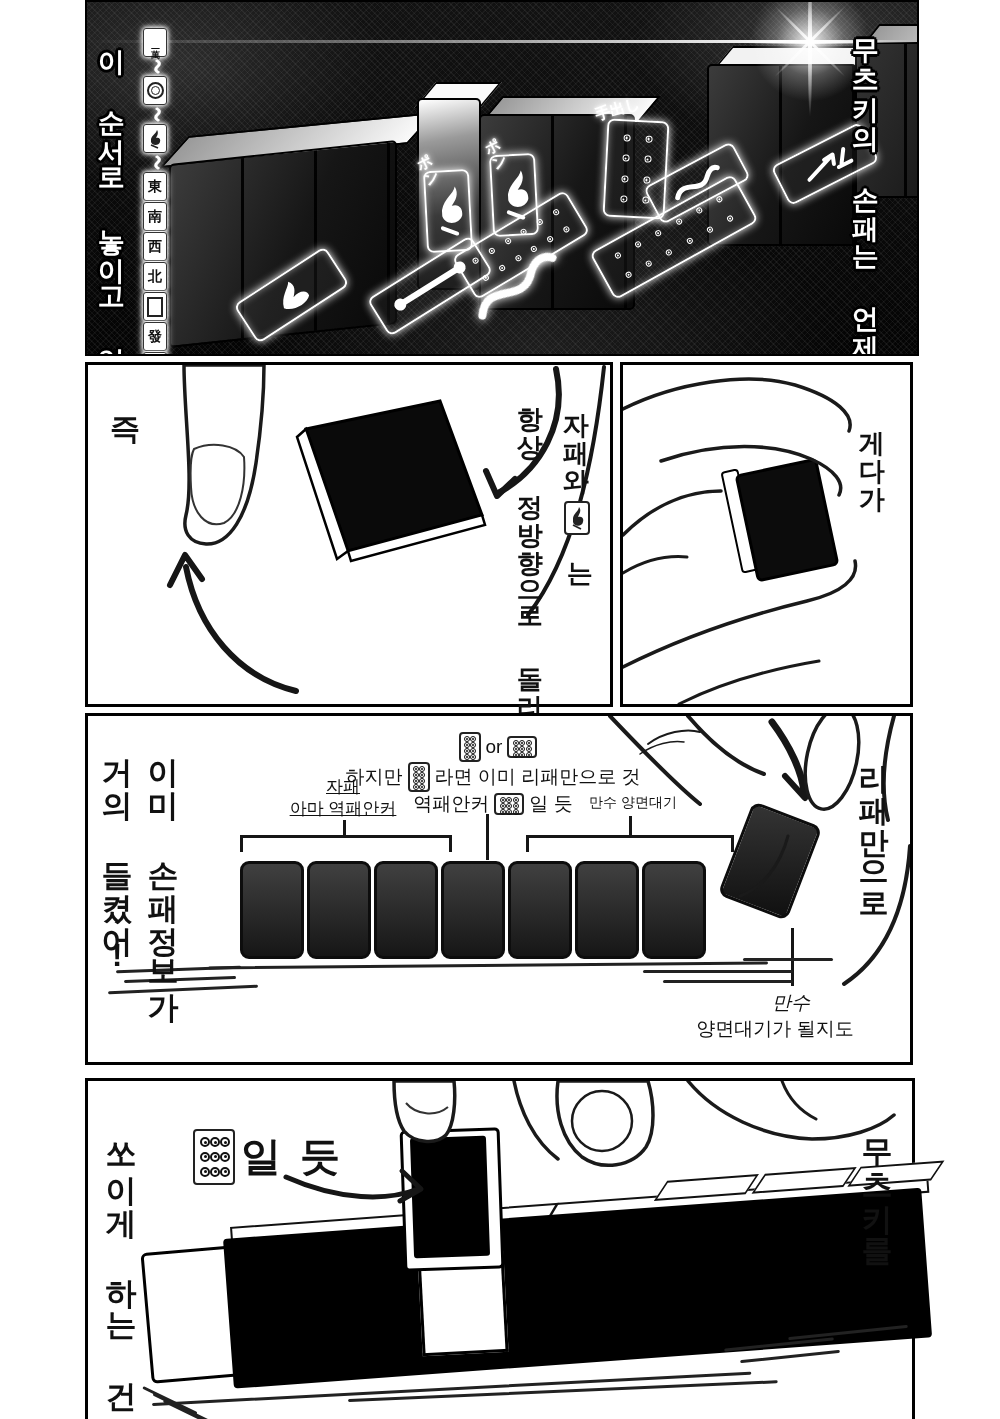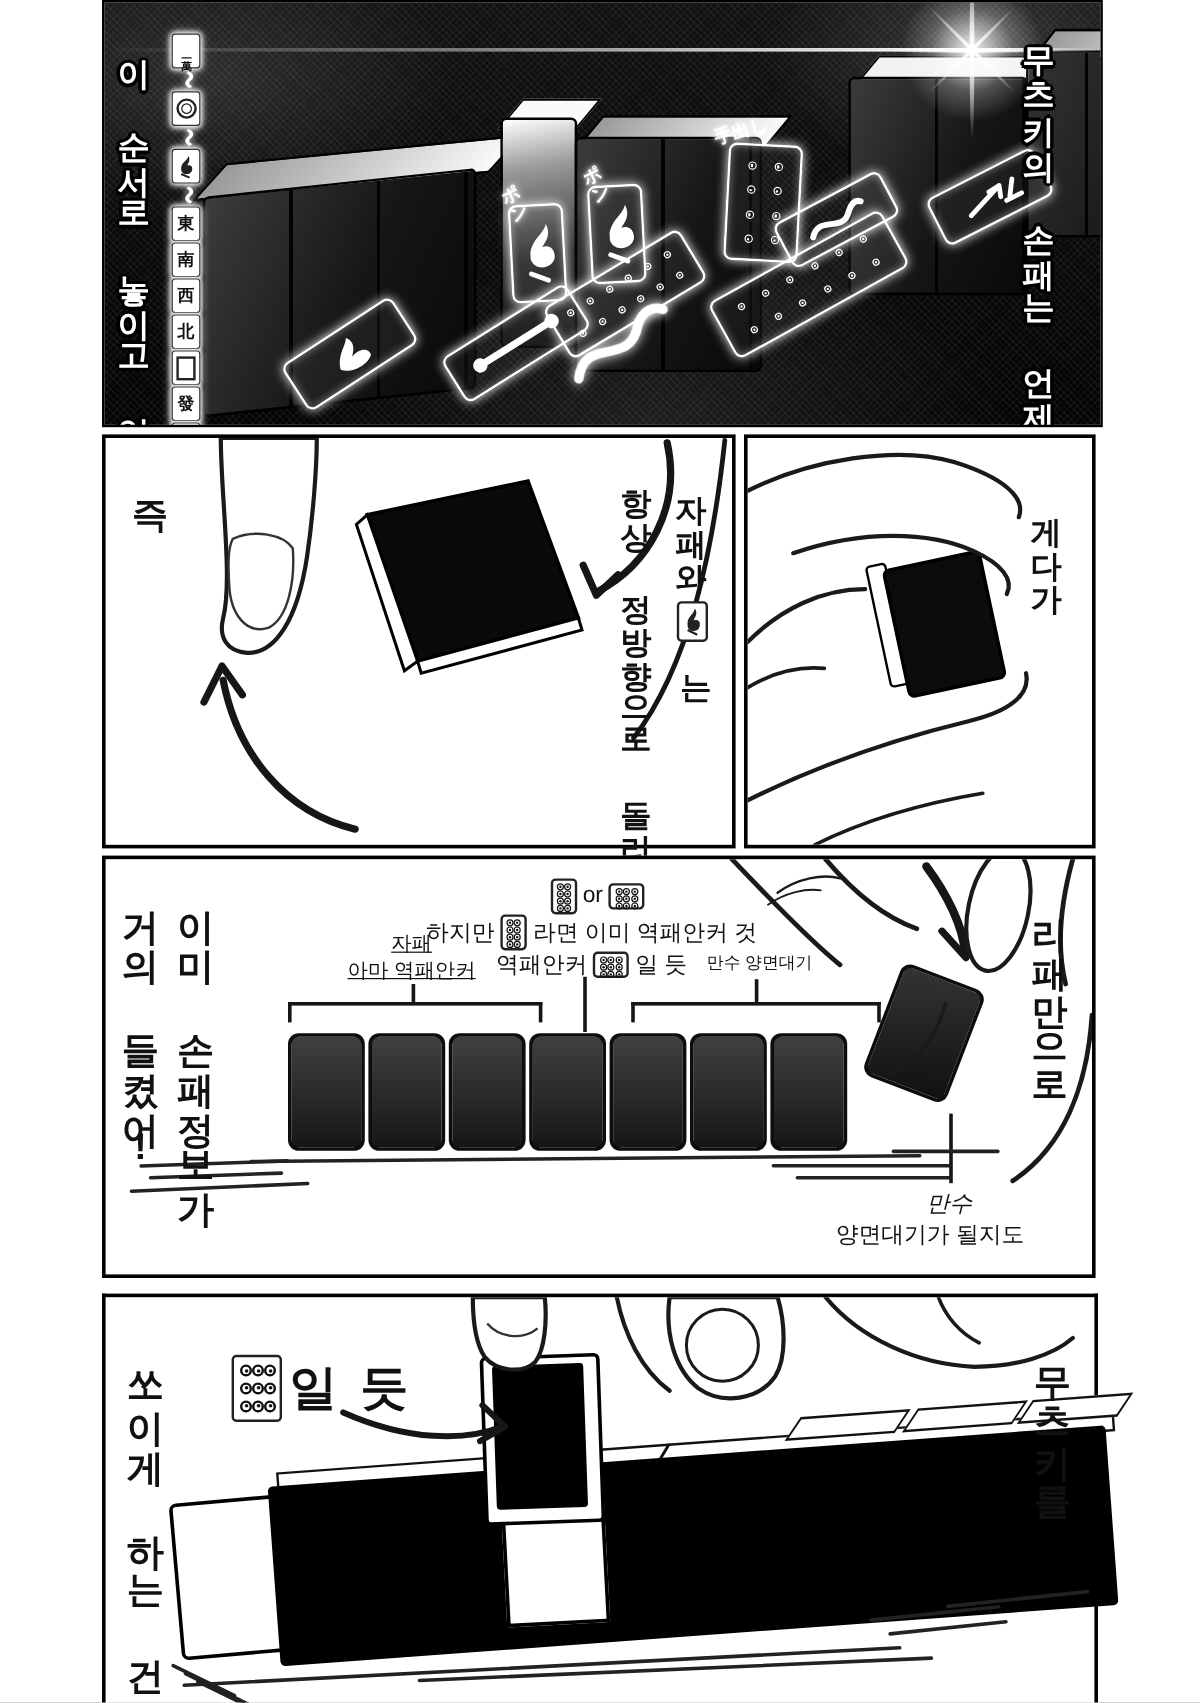--- a/index.html
+++ b/index.html
@@ -318,21 +318,21 @@
       <span class="pintile inline-tile" style="width:22px;height:30px;grid-template-columns:1fr 1fr;padding:2px 3px;">
           <i class="pd pd-m"></i>
           <i class="pd pd-m"></i>
           <i class="pd pd-m"></i>
           <i class="pd pd-m"></i>
           <i class="pd pd-m"></i>
           <i class="pd pd-m"></i>
           <i class="pd pd-m"></i>
           <i class="pd pd-m"></i>
         </span>
-      <span>라면 이미 역패안커 것</span>
+      <span>라면 이미 리패만으로 것</span>
     </div>
     <div class="ann" style="left:240px;top:75px;width:330px;">
       <span>역패안커</span>
       <span class="pintile inline-tile" style="width:30px;height:22px;grid-template-columns:1fr 1fr 1fr;padding:2px 3px;">
           <i class="pd pd-m"></i>
           <i class="pd pd-m"></i>
           <i class="pd pd-m"></i>
           <i class="pd pd-m"></i>
           <i class="pd pd-m"></i>
           <i class="pd pd-m"></i>

